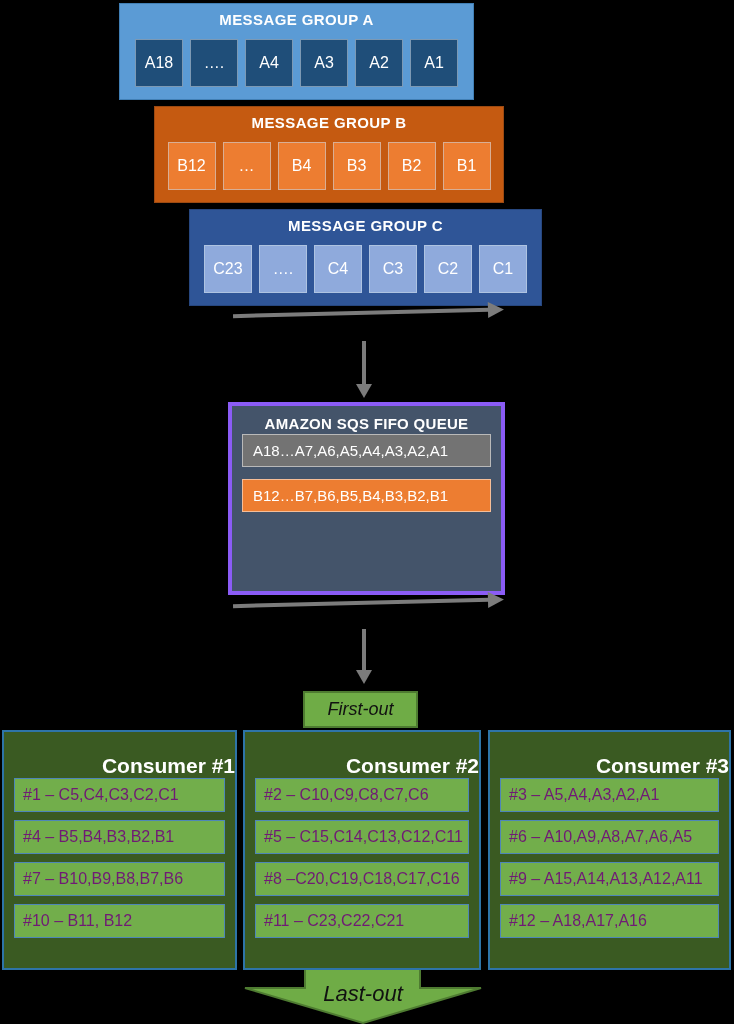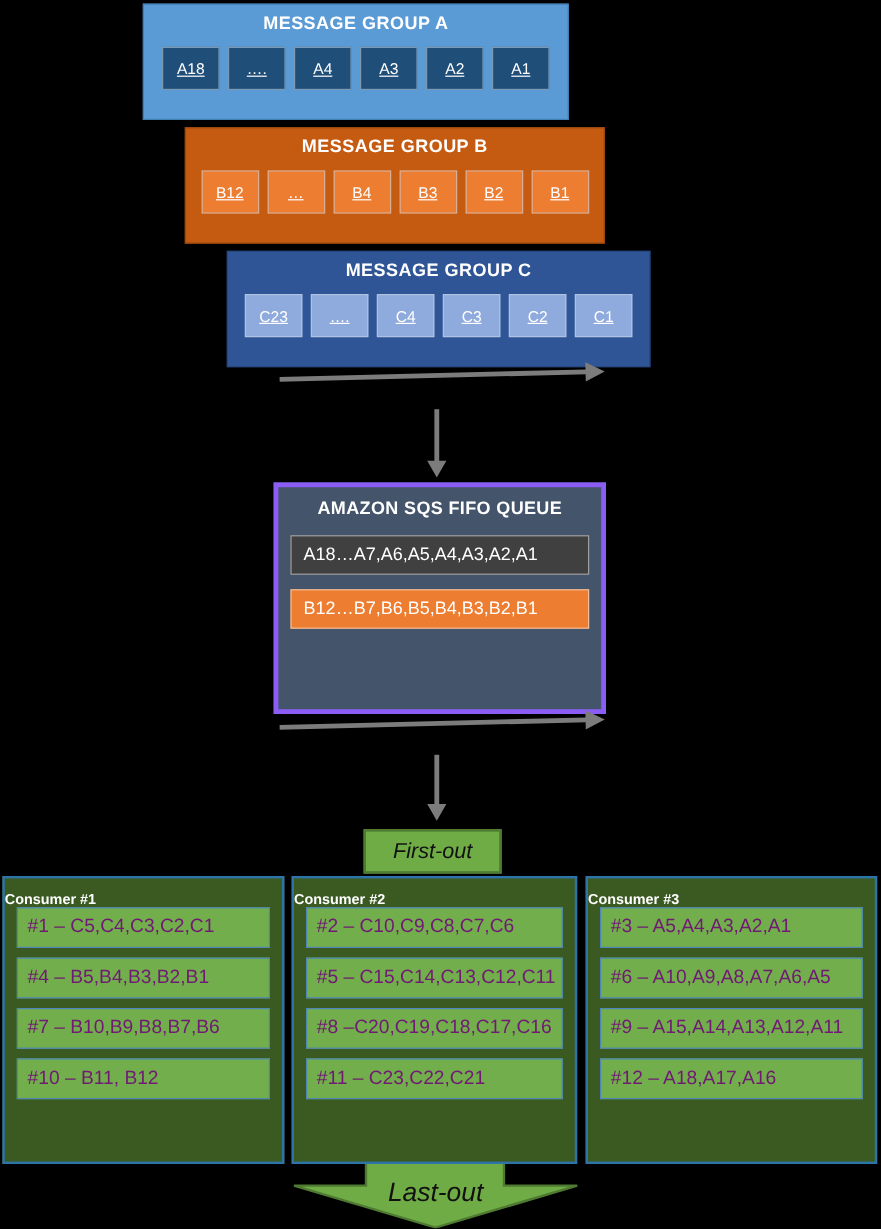--- a/index.html
+++ b/index.html
@@ -11,24 +11,23 @@
   .group{position:absolute;box-sizing:border-box;}
   .group-a{left:119px;top:3px;width:355px;height:97px;background:#5B9BD5;border:1px solid #417FB5;}
   .group-b{left:154px;top:106px;width:350px;height:97px;background:#C55A11;border:1px solid #9C4A12;}
   .group-c{left:189px;top:209px;width:353px;height:97px;background:#2F5597;border:1px solid #27477F;}
   .group-title{
     margin-top:7px;text-align:center;color:#FFFFFF;font-weight:bold;
     font-size:15px;letter-spacing:.4px;
   }
   .cells{display:flex;justify-content:center;gap:7px;margin-top:11px;}
   .cell{
-    width:48px;height:36px;display:flex;align-items:center;justify-content:center;
-    color:#FFFFFF;font-size:13px;box-sizing:border-box;
+    width:48px;height:48px;display:flex;align-items:center;justify-content:center;
+    color:#FFFFFF;font-size:16px;box-sizing:border-box;
     border:1px solid rgba(200,215,230,0.55);
-    text-decoration:underline;
   }
   .cell-a{background:#1F4E79;}
   .cell-b{background:#ED7D31;}
   .cell-c{background:#8FAADC;}
   
   .h-arrow{position:absolute;height:4px;background:#7C7C7C;transform:rotate(-1.4deg);}
   .h-arrow::after{
     content:"";position:absolute;right:-15px;top:-6px;width:0;height:0;
     border-left:16px solid #7C7C7C;border-top:8px solid transparent;border-bottom:8px solid transparent;
   }
@@ -46,39 +45,39 @@
     position:absolute;left:228px;top:402px;width:277px;height:193px;
     background:#44546A;border:4px solid #8b5cf6;box-sizing:border-box;
   }
   .queue-title{margin-top:9px;text-align:center;color:#FFFFFF;font-weight:bold;font-size:15px;letter-spacing:.3px;}
   .qrows{padding:0 10px;}
   .qrow{
     height:33px;margin-top:12px;display:flex;align-items:center;
     padding-left:10px;color:#FFFFFF;font-size:15px;box-sizing:border-box;
     border:1px solid rgba(255,255,255,0.5);
   }
-  .qrow-a{background:#404040;margin-top:14px;}
+  .qrow-a{background:#737373;margin-top:2px;}
   .qrow-b{background:#ED7D31;}
   .qrow-c{background:#8FAADC;}
   
   .first-out{
     position:absolute;left:303px;top:691px;width:115px;height:37px;
     background:#6FAC46;border:2px solid #4E7B31;box-sizing:border-box;
     display:flex;align-items:center;justify-content:center;
     font-style:italic;font-size:18px;color:#111111;z-index:3;
   }
   
   .consumer{
     position:absolute;top:730px;height:240px;background:#3A5A22;
     border:2px solid #2E74A8;box-sizing:border-box;z-index:2;
   }
   .consumer-1{left:2px;width:235px;}
   .consumer-2{left:243px;width:238px;}
   .consumer-3{left:488px;width:243px;}
-  .consumer-title{margin-top:10px;text-align:left;color:#FFFFFF;font-weight:bold;font-size:12px;}
+  .consumer-title{margin-top:22px;text-align:right;color:#FFFFFF;font-weight:bold;font-size:21px;}
   .crow{
     margin:0 10px 8px 10px;height:34px;display:flex;align-items:center;
     padding-left:8px;background:#72AE4B;border:1px solid #4E86B8;
     color:#701a75;font-size:16px;box-sizing:border-box;white-space:nowrap;
   }
   .rows-top .crow:first-child{margin-top:8px;}
   .rows-bottom .crow:first-child{margin-top:46px;}
   
   .last-arrow{position:absolute;left:233px;top:958px;z-index:1;}
   .last-out-label{

